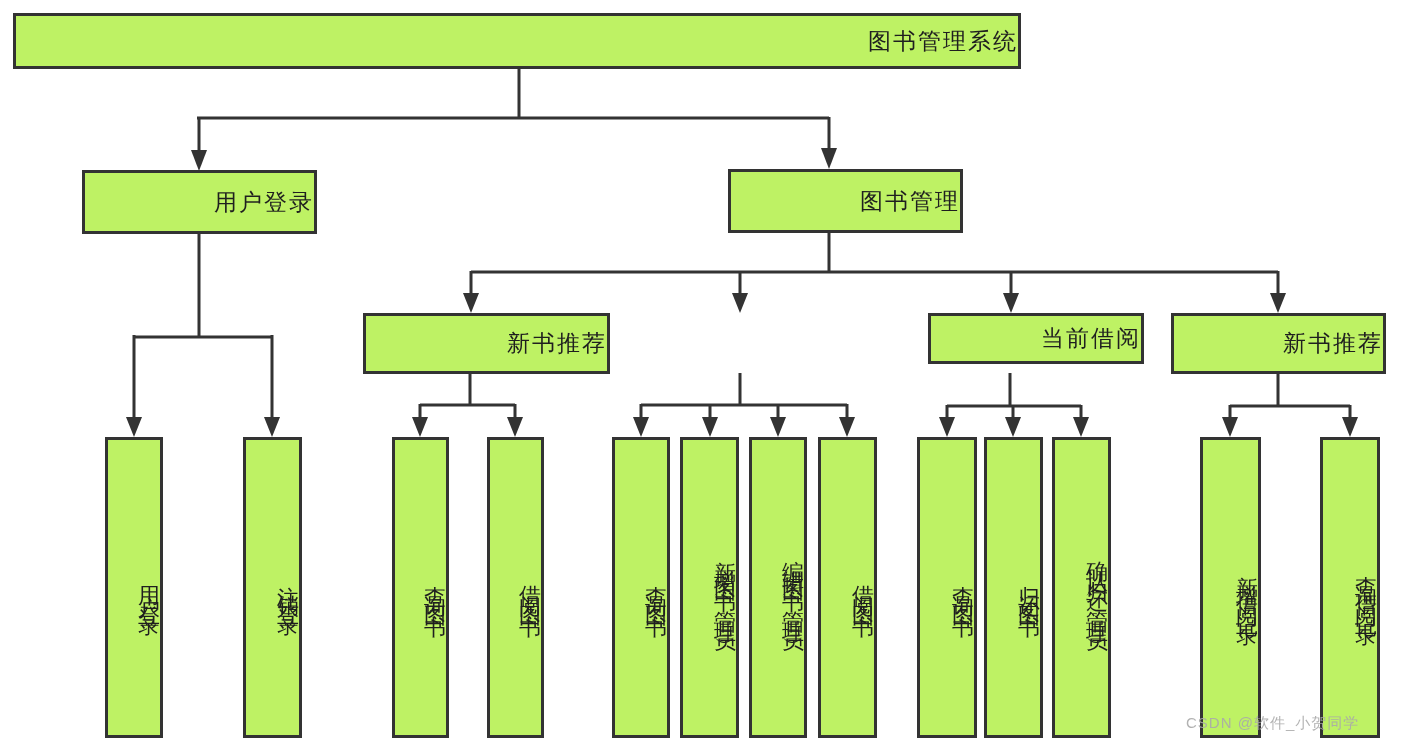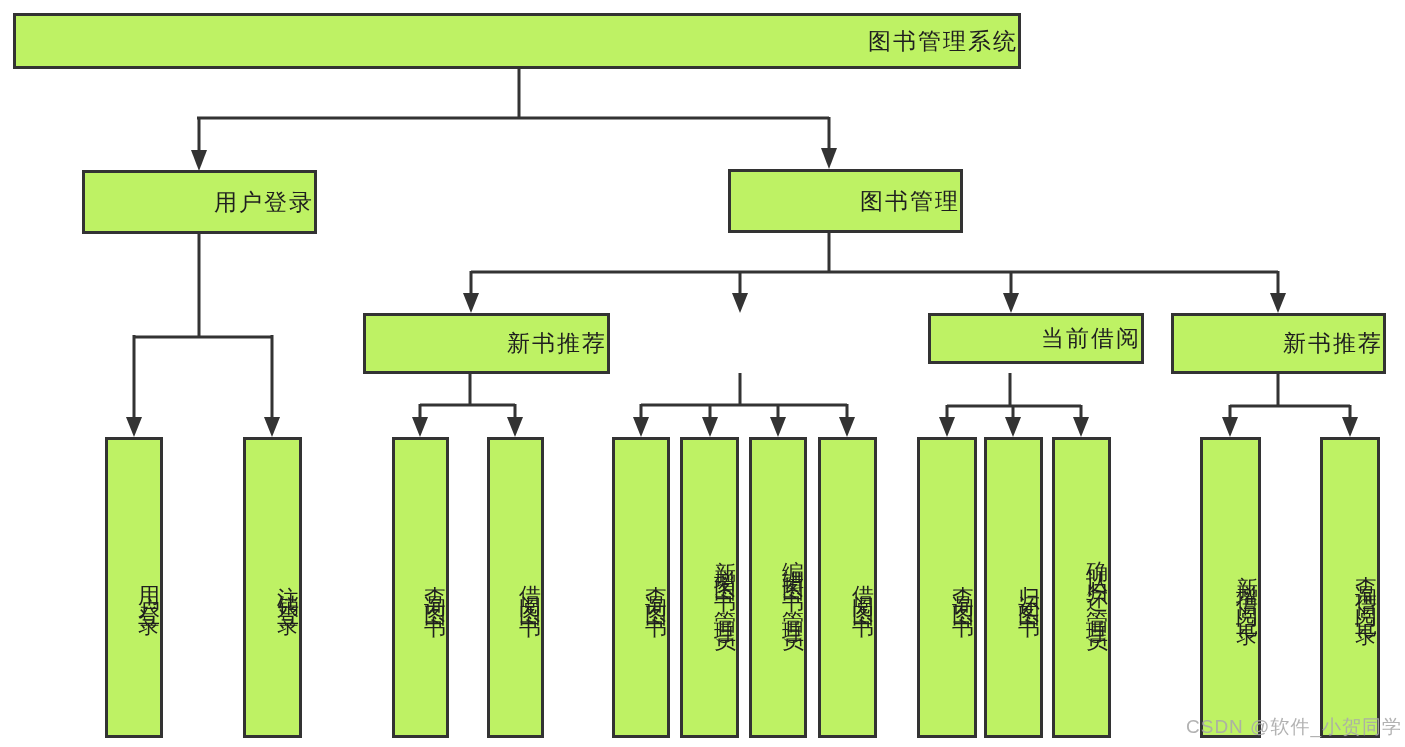--- a/index.html
+++ b/index.html
@@ -44,21 +44,21 @@
     font-size: 22px;
     letter-spacing: 10px;
     line-height: 1;
     white-space: nowrap;
   }
   .watermark {
     position: absolute;
     left: 1186px;
     top: 714px;
     z-index: 5;
-    font-size: 19px;
+    font-size: 15px;
     color: rgba(170, 170, 170, 0.9);
     white-space: nowrap;
     letter-spacing: 1px;
   }
 </style>
 </head>
 <body>
 
 <div class="canvas">
 

